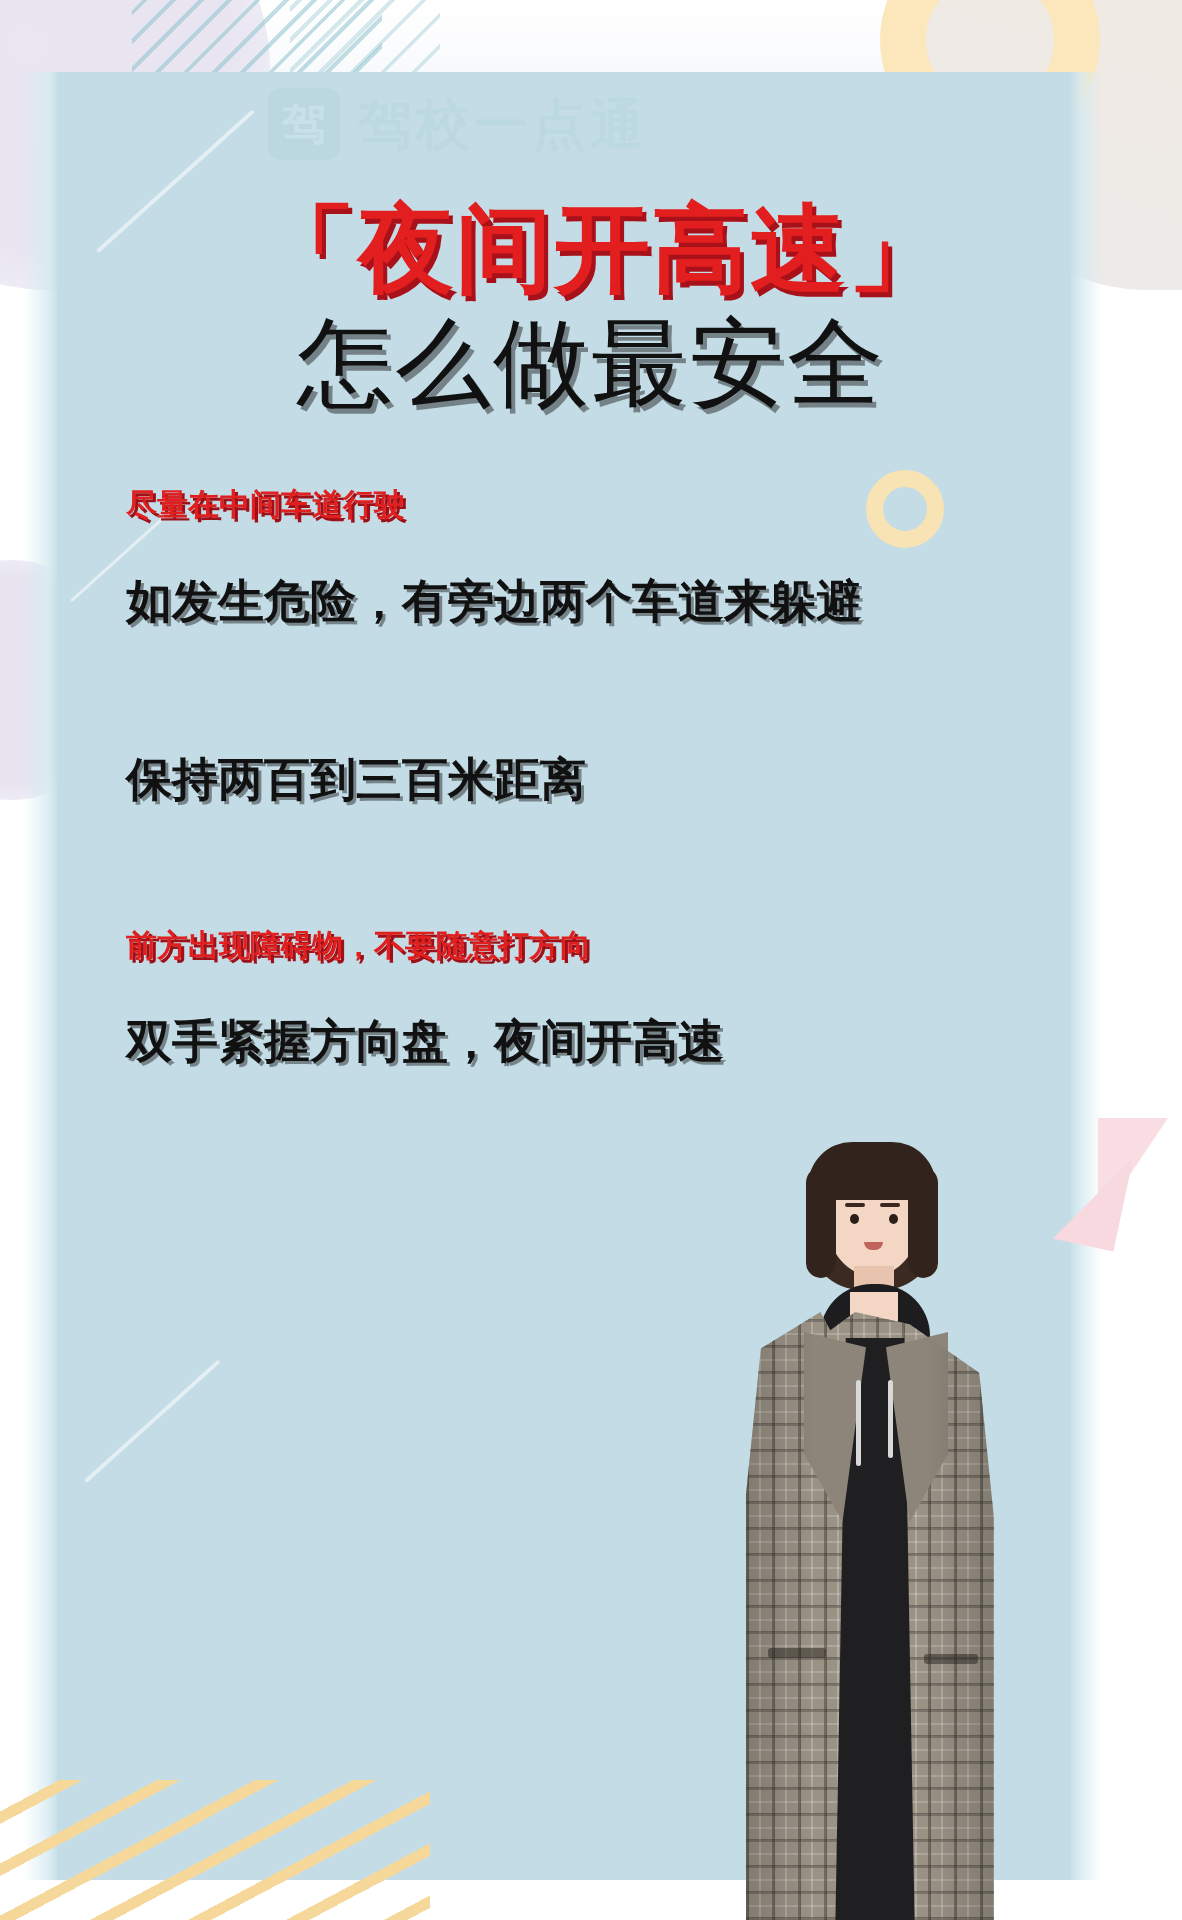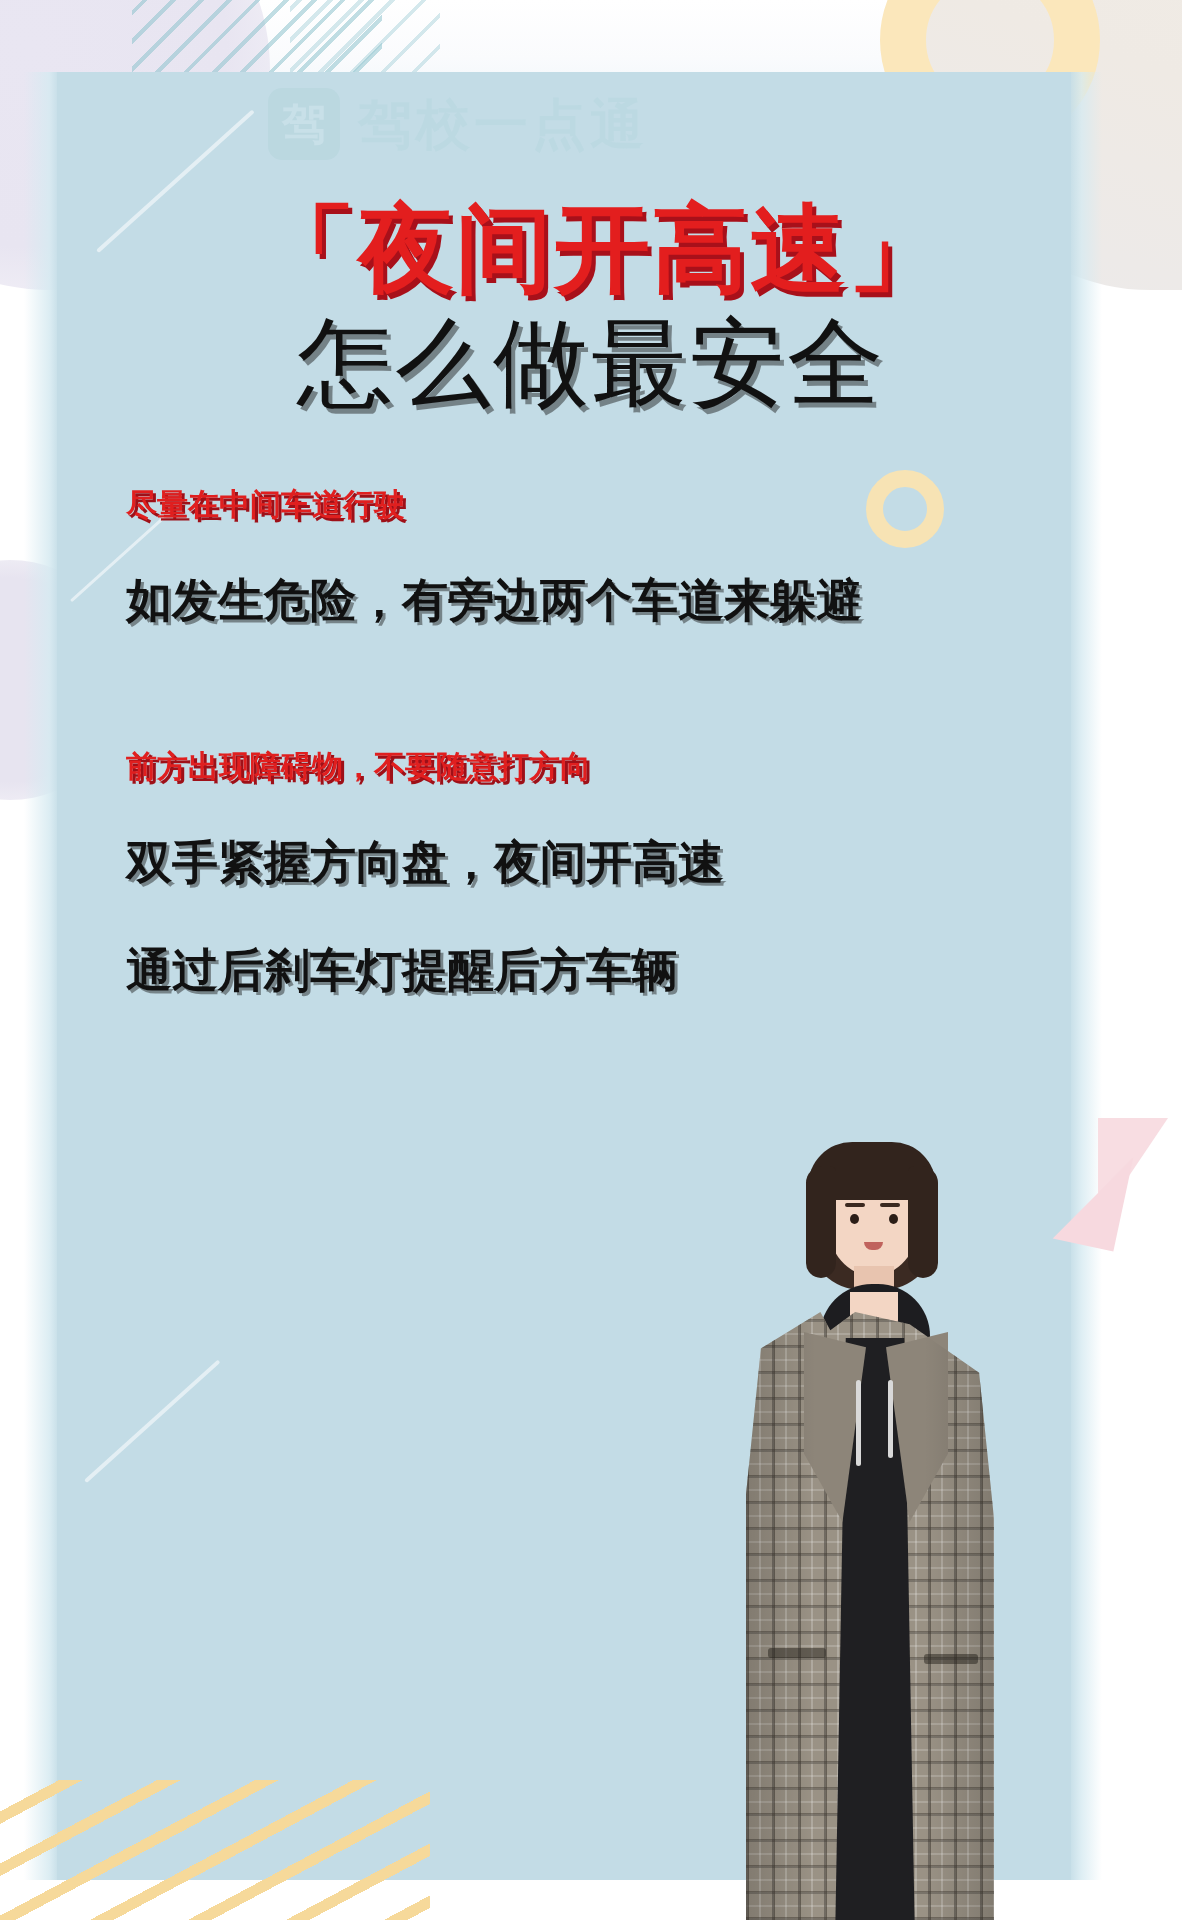--- a/index.html
+++ b/index.html
@@ -124,21 +124,21 @@
   .sections{position:absolute;left:126px;top:480px;width:900px;}
   .section{margin-bottom:104px;}
   .sec-head{
     font-size:31px;font-weight:900;color:#e01f1f;line-height:1.6;
     text-shadow:3px 3px 0 #9e1018;
     font-family:"DejaVu Sans","Liberation Sans",sans-serif;
   }
   .sec-line{
     font-size:46px;font-weight:900;color:#111111;line-height:1.62;margin-top:34px;
     text-shadow:3px 3px 0 rgba(25,25,25,0.45);
-    font-family:Liberation Serif, serif;
+    font-family:Liberation Sans, sans-serif;
   }
 
   
   .person{position:absolute;left:746px;top:1142px;width:248px;height:778px;}
   .p-hair-back{position:absolute;left:62px;top:0;width:128px;height:148px;border-radius:64px 64px 54px 54px;background:#3b2a22;}
   .p-face{position:absolute;left:82px;top:30px;width:90px;height:104px;border-radius:45px/52px;background:#f3d6c4;}
   .p-hair-fringe{position:absolute;left:62px;top:0;width:128px;height:58px;border-radius:64px 64px 20px 20px;background:#32241d;}
   .p-hair-l{position:absolute;left:60px;top:24px;width:30px;height:112px;border-radius:18px 6px 16px 16px;background:#32241d;}
   .p-hair-r{position:absolute;left:162px;top:24px;width:30px;height:112px;border-radius:6px 18px 16px 16px;background:#32241d;}
   .p-eye{position:absolute;width:9px;height:10px;border-radius:50%;background:#2b1d17;top:72px;}
@@ -223,26 +223,26 @@
   </div>
 
   <div class="sections">
 
     <div class="section">
       <div class="sec-head">尽量在中间车道行驶</div>
       <div class="sec-line">如发生危险，有旁边两个车道来躲避</div>
     </div>
 
     <div class="section">
+      <div class="sec-line">保持两百到三百米距离</div>
     </div>
 
     <div class="section">
       <div class="sec-head">前方出现障碍物，不要随意打方向</div>
       <div class="sec-line">双手紧握方向盘，夜间开高速</div>
-      <div class="sec-line">通过后刹车灯提醒后方车辆</div>
     </div>
 
   </div>
 
   <div class="person">
     <div class="p-hair-back"></div>
     <div class="p-face"></div>
     <div class="p-hair-fringe"></div>
     <div class="p-hair-l"></div>
     <div class="p-hair-r"></div>

